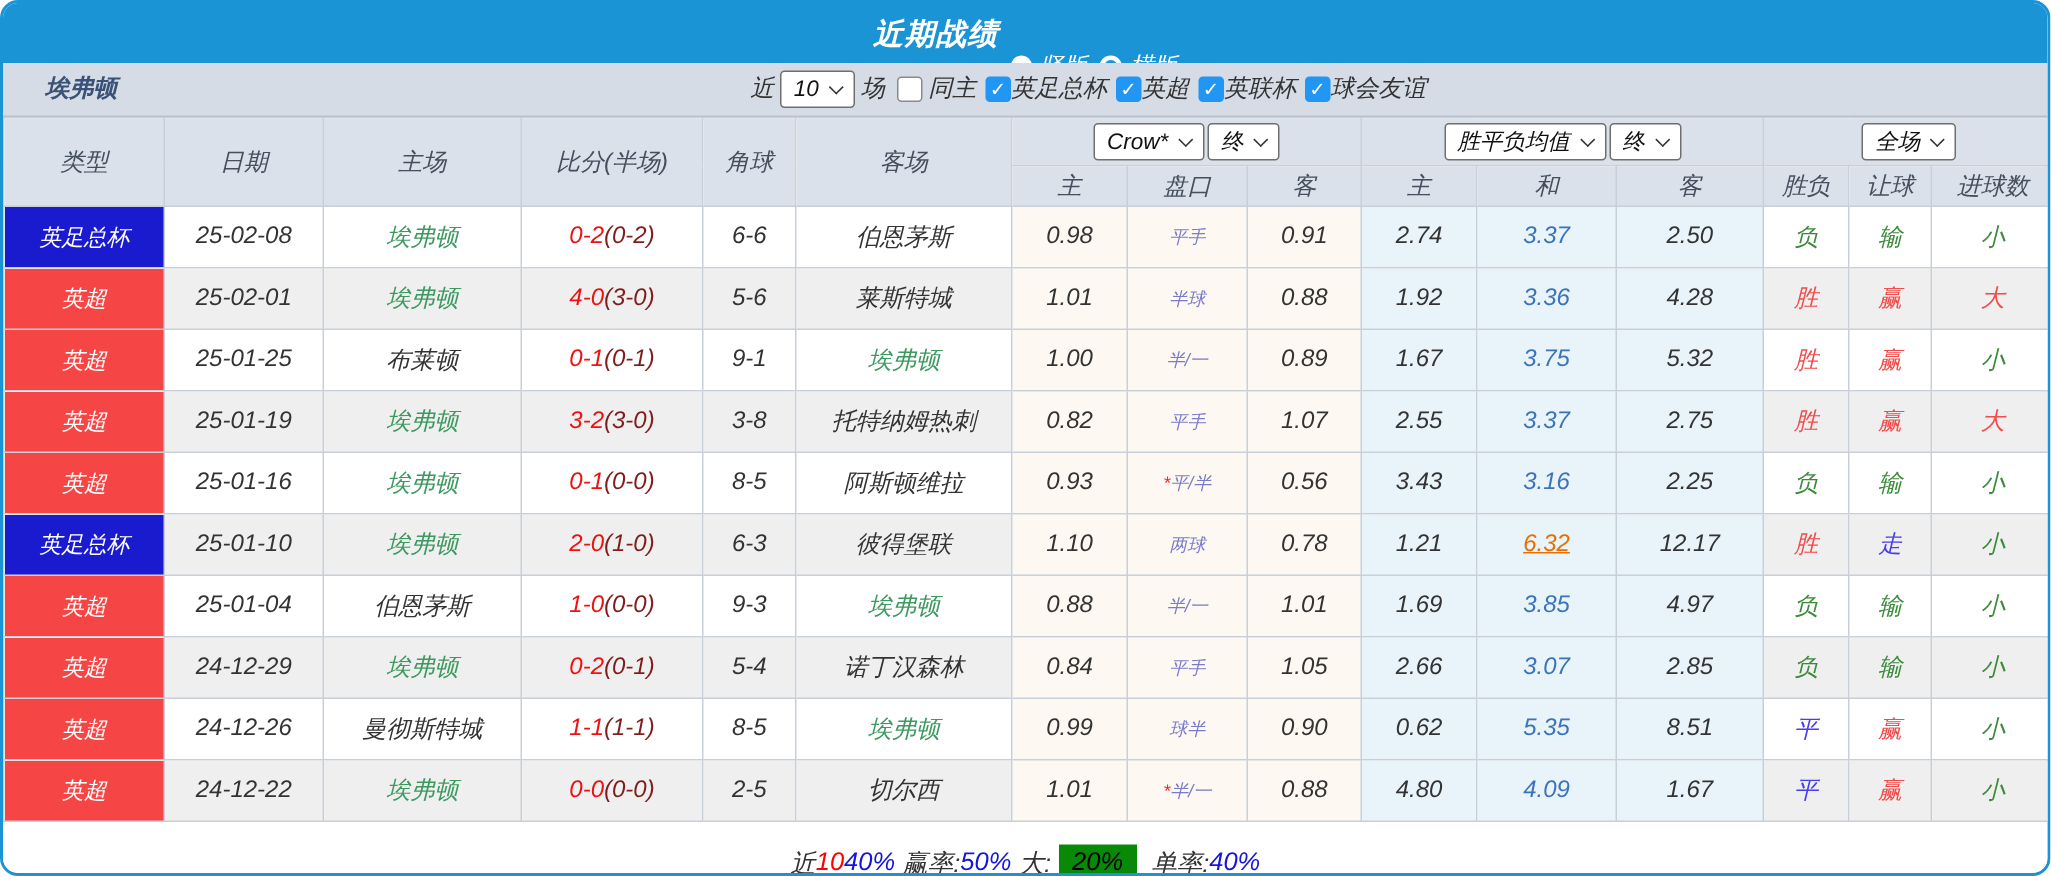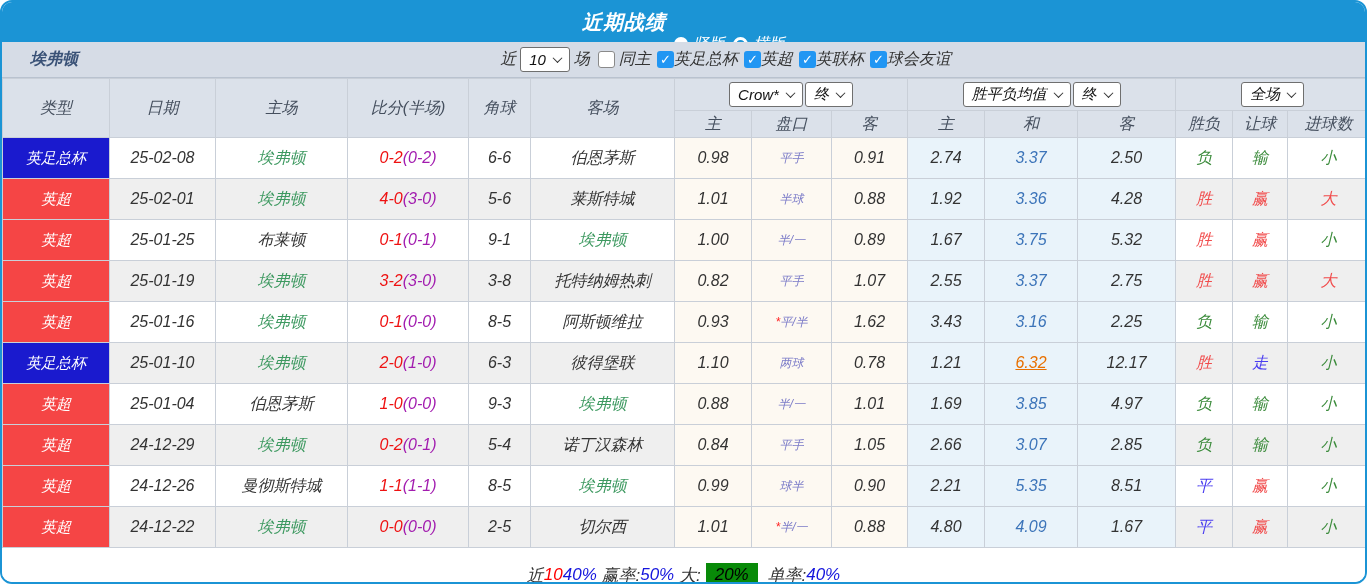--- a/index.html
+++ b/index.html
@@ -43,21 +43,21 @@
   tr.hrow1 th{height:32px;}
   tr.hrow2 th{height:27px;}
   .selcell{vertical-align:middle;}
   .selwrap{display:flex;align-items:center;justify-content:center;gap:2px;}
   tbody td{height:41px;font-size:16px;color:#333;background:#fff;}
   td.type{color:#fff;font-size:15px;}
   td.type.cup{background:var(--cup-blue);}
   td.type.epl{background:var(--league-red);}
   .hl{color:var(--team-green);}
   td.score .sc{color:var(--score-red);}
-  td.score .half{color:#a21caf;}
+  td.score .half{color:#7f1d1d;}
   td.ah{background:#fdf9f2;}
   td.line{color:var(--line-purple);font-size:12px;}
   .star{color:#f22;}
   td.avg{background:#e9f3fa;}
   td .draw{color:var(--draw-blue);}
   td .draw.orange{color:var(--orange);text-decoration:underline;cursor:pointer;}
   tr.even td.plain{background:#efefef;}
   .c-red{color:var(--win-red);} .c-green{color:var(--loss-green);} .c-blue{color:var(--push-blue);}
   
   .summary{flex:1;display:flex;align-items:center;justify-content:center;font-size:17px;
@@ -253,21 +253,21 @@
         </tr>
         <tr class="odd">
           <td class="type epl">英超</td>
           <td class="plain">25-01-16</td>
           <td class="plain hl">埃弗顿</td>
           <td class="plain score"><span class="sc">0-1</span><span class="half">(0-0)</span></td>
           <td class="plain">8-5</td>
           <td class="plain">阿斯顿维拉</td>
           <td class="ah">0.93</td>
           <td class="ah line"><span class="star">*</span>平/半</td>
-          <td class="ah">1.62</td>
+          <td class="ah">0.56</td>
           <td class="avg">3.43</td>
           <td class="avg"><span class="draw">3.16</span></td>
           <td class="avg">2.25</td>
           <td class="plain c-green">负</td>
           <td class="plain c-green">输</td>
           <td class="plain c-green">小</td>
         </tr>
         <tr class="even">
           <td class="type cup">英足总杯</td>
           <td class="plain">25-01-10</td>
@@ -322,21 +322,21 @@
         <tr class="odd">
           <td class="type epl">英超</td>
           <td class="plain">24-12-26</td>
           <td class="plain">曼彻斯特城</td>
           <td class="plain score"><span class="sc">1-1</span><span class="half">(1-1)</span></td>
           <td class="plain">8-5</td>
           <td class="plain hl">埃弗顿</td>
           <td class="ah">0.99</td>
           <td class="ah line">球半</td>
           <td class="ah">0.90</td>
-          <td class="avg">2.21</td>
+          <td class="avg">0.62</td>
           <td class="avg"><span class="draw">5.35</span></td>
           <td class="avg">8.51</td>
           <td class="plain c-blue">平</td>
           <td class="plain c-red">赢</td>
           <td class="plain c-green">小</td>
         </tr>
         <tr class="even">
           <td class="type epl">英超</td>
           <td class="plain">24-12-22</td>
           <td class="plain hl">埃弗顿</td>

